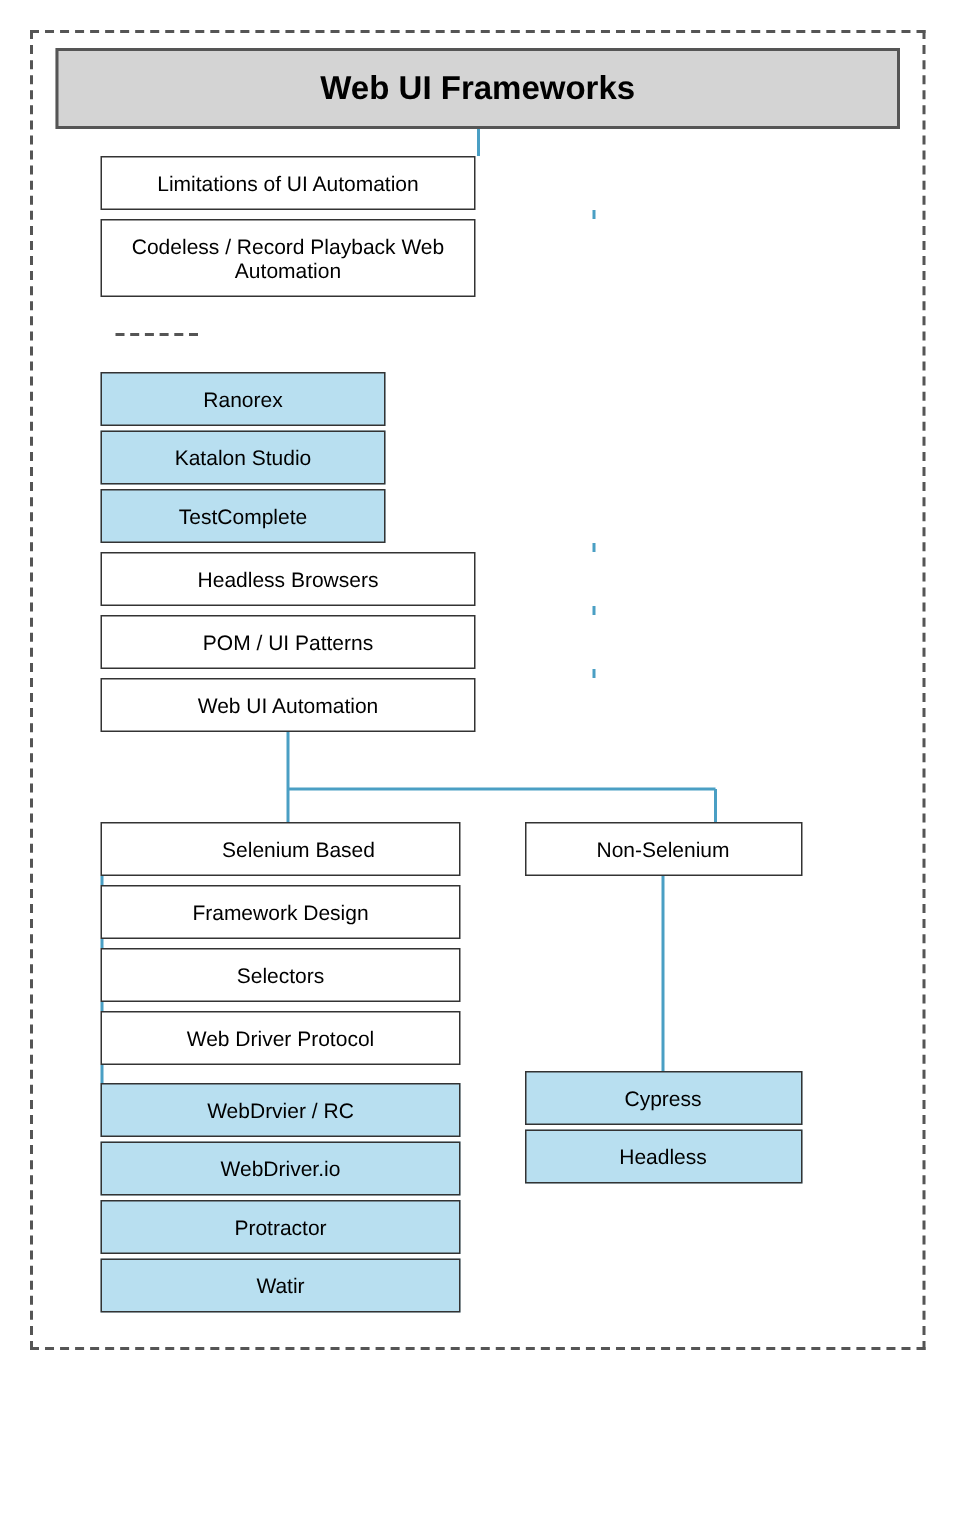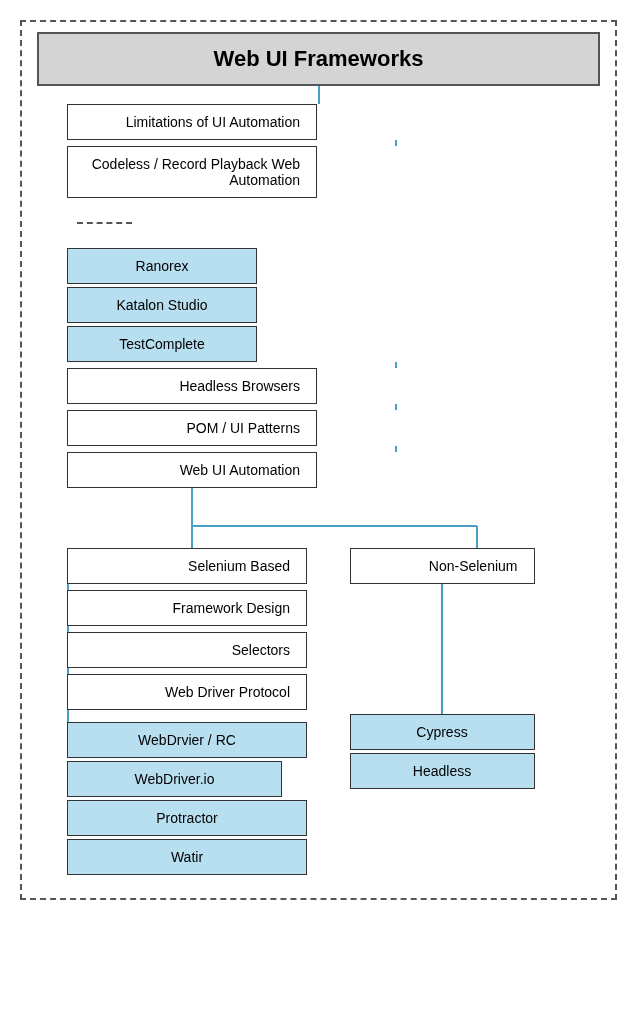--- a/index.html
+++ b/index.html
@@ -24,21 +24,21 @@
       border: 2px solid #555;
       text-align: center;
       padding: 12px 20px;
       font-size: 22px;
       font-weight: bold;
       margin-bottom: 0;
     }
     .node-box {
       border: 1.5px solid #333;
       padding: 9px 16px;
-      text-align: right;
+      text-align: center;
       background: #fff;
       font-size: 14px;
       position: relative;
     }
     .node-box-blue {
       border: 1.5px solid #333;
       padding: 9px 16px;
       text-align: center;
       background: #b8dff0;
       font-size: 14px;
@@ -163,21 +163,21 @@
 
         <div class="node-box" style="width:240px;">
           <span>Web Driver Protocol</span>
         </div>
 
         <div style="height:12px; width:2px; background:#4a9fc4;"></div>
 
         <div class="node-box-blue" style="width:240px; margin-bottom:3px;">
           <span>WebDrvier / RC</span>
         </div>
-        <div class="node-box-blue" style="width:215px; margin-bottom:3px;">
+        <div class="node-box-blue" style="width:240px; margin-bottom:3px;">
           <span>WebDriver.io</span>
         </div>
         <div class="node-box-blue" style="width:240px; margin-bottom:3px;">
           <span>Protractor</span>
         </div>
         <div class="node-box-blue" style="width:240px; margin-bottom:3px;">
           <span>Watir</span>
         </div>
       </div>
 

